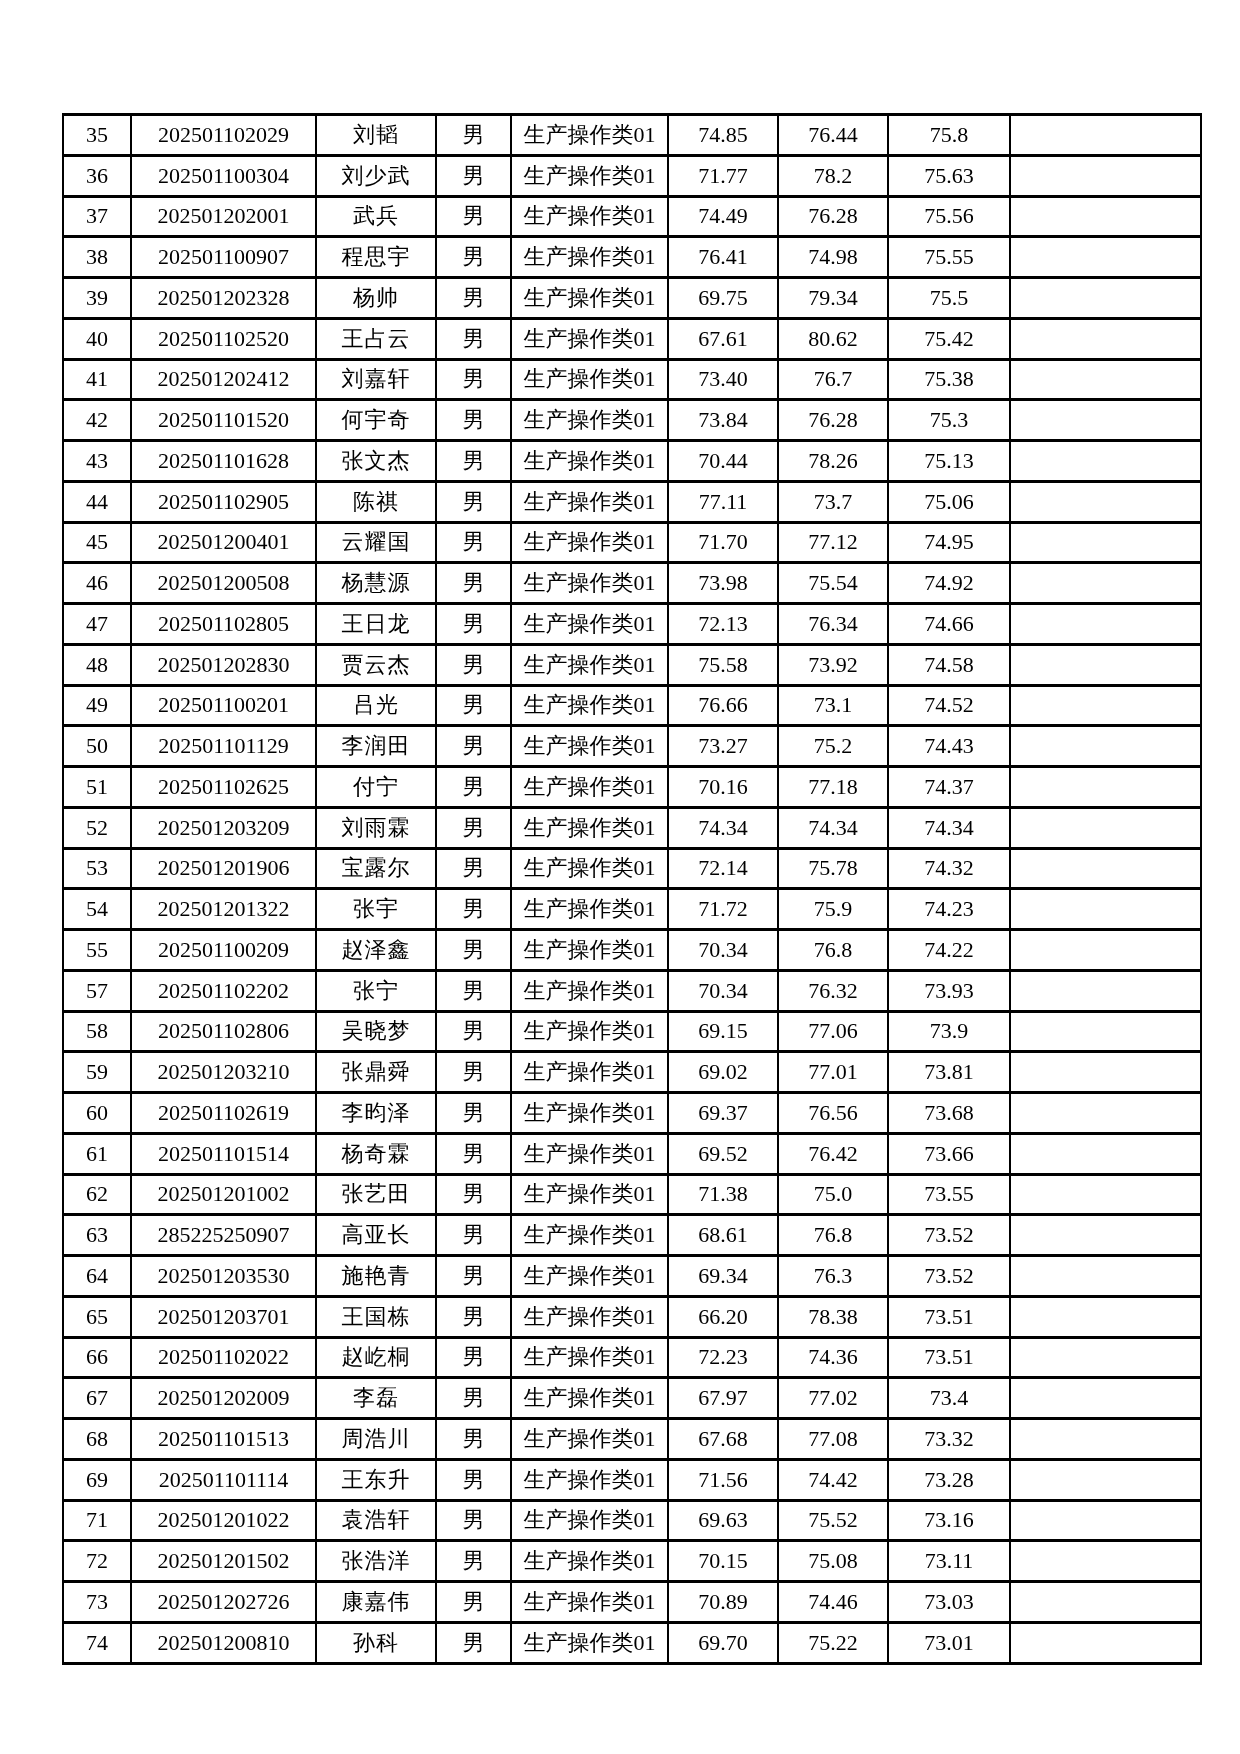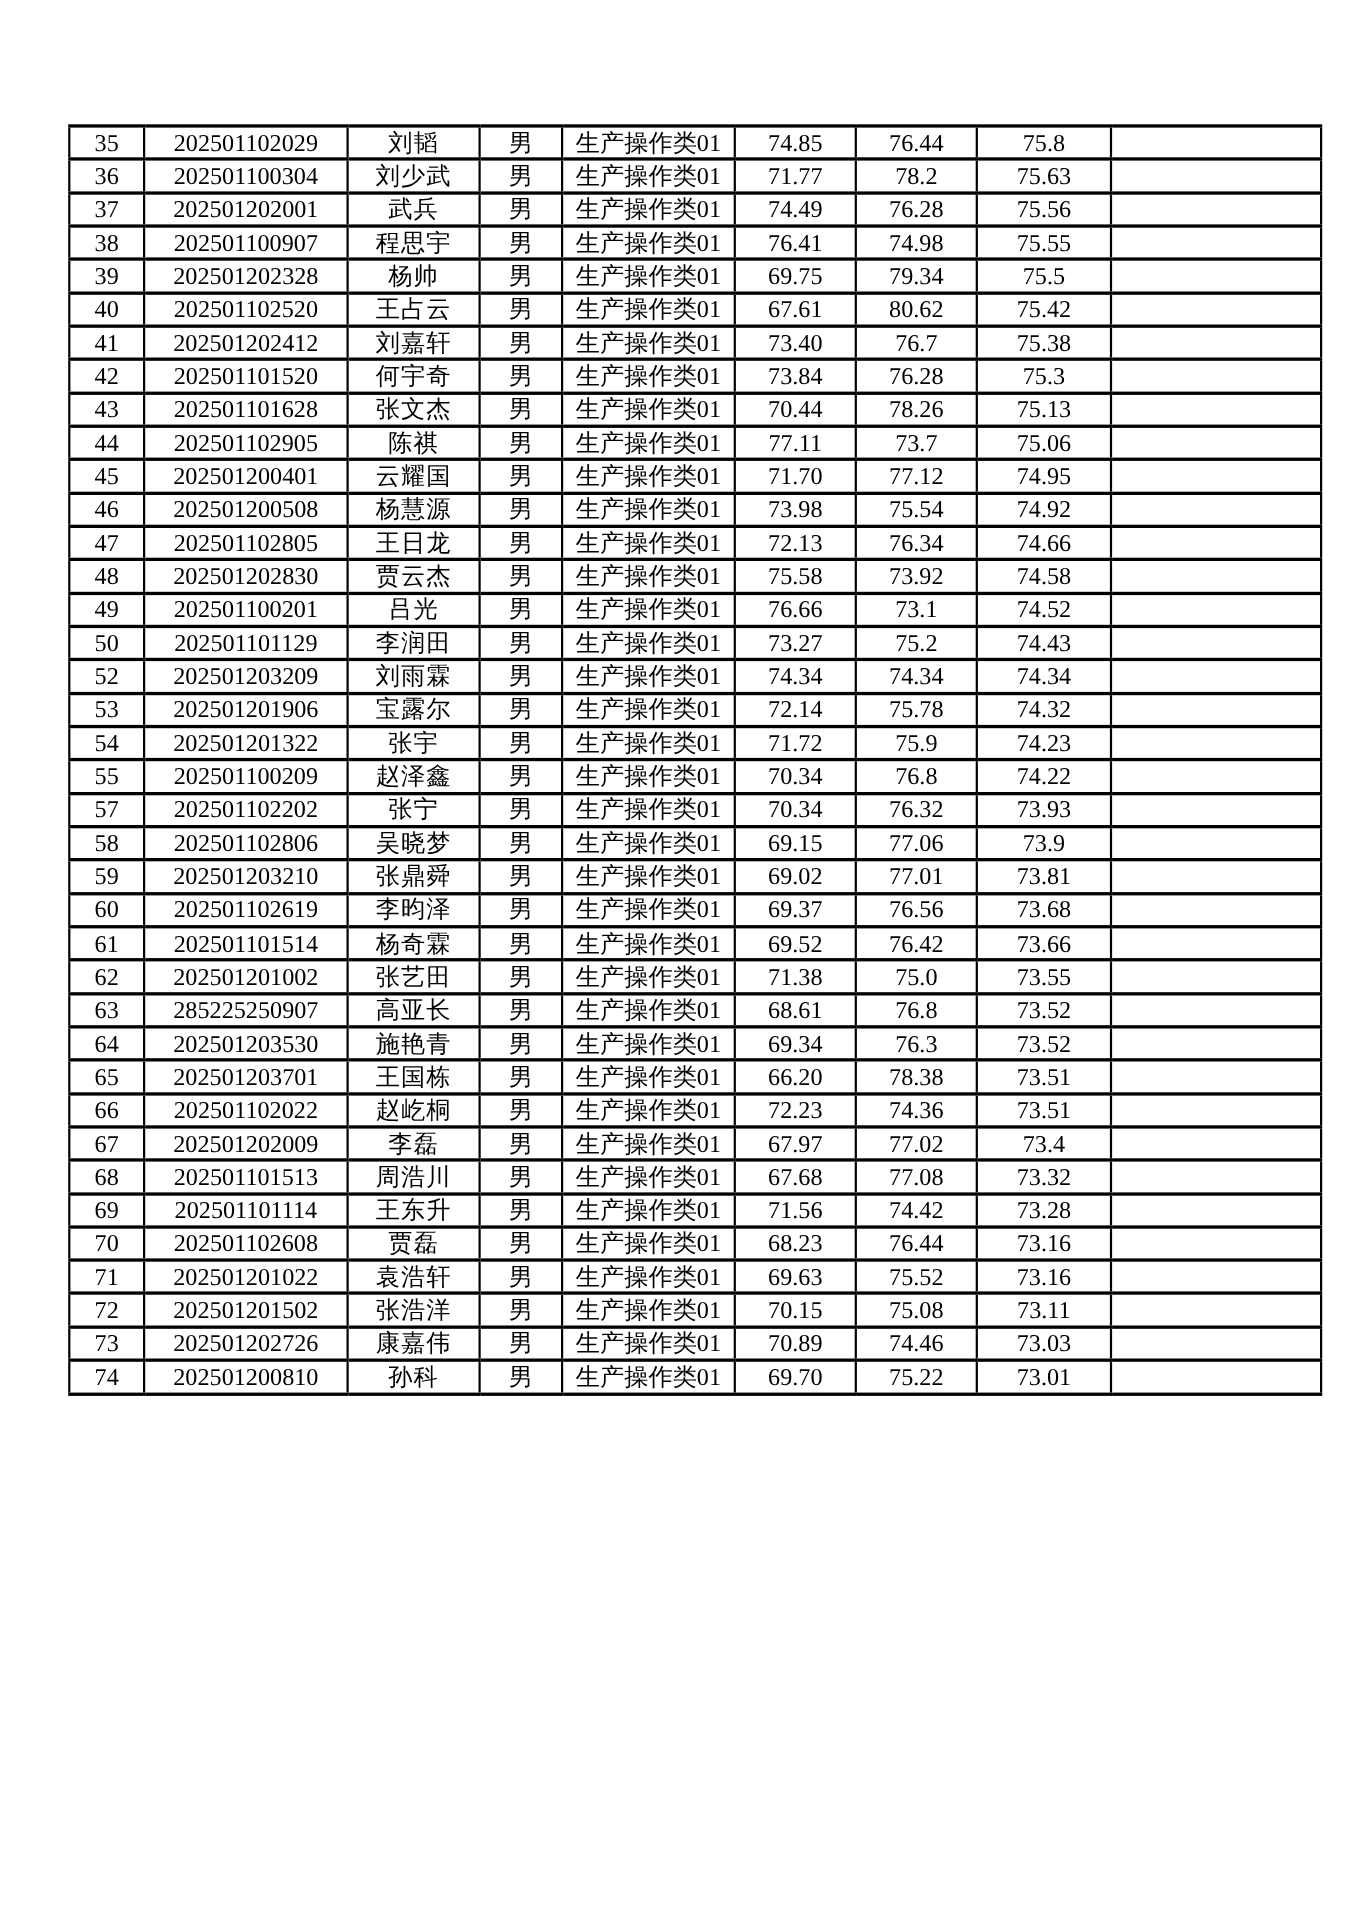--- a/index.html
+++ b/index.html
@@ -14,21 +14,21 @@
     background: #ffffff;
     overflow: hidden;
     font-family: "Liberation Serif", "DejaVu Serif", serif;
     color: #000000;
   }
   table.results {
     position: absolute;
     left: 62px;
     top: 113px;
     width: 1138px;
-    height: 1156px;
+    height: 1552px;
     border-collapse: collapse;
     table-layout: fixed;
   }
   table.results td {
     border: 2px solid #000000;
     border-top-width: 3px;
     border-bottom-width: 3px;
     text-align: center;
     vertical-align: middle;
     padding: 0;
@@ -253,20 +253,31 @@
           <td class="c-id">202501101129</td>
           <td class="c-name zh">李润田</td>
           <td class="c-gender zh">男</td>
           <td class="c-cat zh">生产操作类01</td>
           <td class="c-s1">73.27</td>
           <td class="c-s2">75.2</td>
           <td class="c-s3">74.43</td>
           <td class="c-remark"></td>
         </tr>
 
+        <tr>
+          <td class="c-no">51</td>
+          <td class="c-id">202501102625</td>
+          <td class="c-name zh">付宁</td>
+          <td class="c-gender zh">男</td>
+          <td class="c-cat zh">生产操作类01</td>
+          <td class="c-s1">70.16</td>
+          <td class="c-s2">77.18</td>
+          <td class="c-s3">74.37</td>
+          <td class="c-remark"></td>
+        </tr>
 
         <tr>
           <td class="c-no">52</td>
           <td class="c-id">202501203209</td>
           <td class="c-name zh">刘雨霖</td>
           <td class="c-gender zh">男</td>
           <td class="c-cat zh">生产操作类01</td>
           <td class="c-s1">74.34</td>
           <td class="c-s2">74.34</td>
           <td class="c-s3">74.34</td>
@@ -459,31 +470,20 @@
           <td class="c-id">202501101114</td>
           <td class="c-name zh">王东升</td>
           <td class="c-gender zh">男</td>
           <td class="c-cat zh">生产操作类01</td>
           <td class="c-s1">71.56</td>
           <td class="c-s2">74.42</td>
           <td class="c-s3">73.28</td>
           <td class="c-remark"></td>
         </tr>
 
-        <tr>
-          <td class="c-no">70</td>
-          <td class="c-id">202501102608</td>
-          <td class="c-name zh">贾磊</td>
-          <td class="c-gender zh">男</td>
-          <td class="c-cat zh">生产操作类01</td>
-          <td class="c-s1">68.23</td>
-          <td class="c-s2">76.44</td>
-          <td class="c-s3">73.16</td>
-          <td class="c-remark"></td>
-        </tr>
 
         <tr>
           <td class="c-no">71</td>
           <td class="c-id">202501201022</td>
           <td class="c-name zh">袁浩轩</td>
           <td class="c-gender zh">男</td>
           <td class="c-cat zh">生产操作类01</td>
           <td class="c-s1">69.63</td>
           <td class="c-s2">75.52</td>
           <td class="c-s3">73.16</td>

